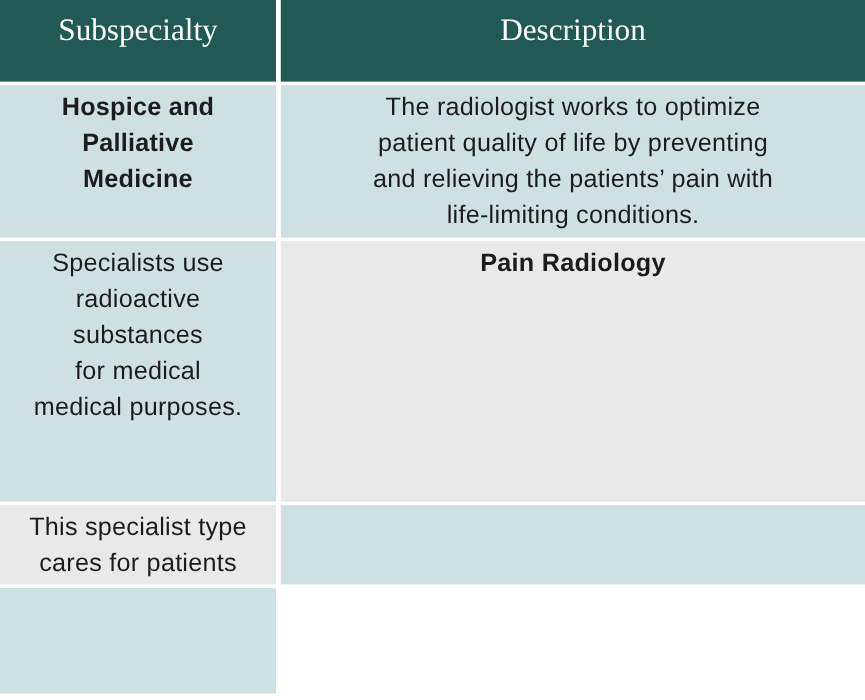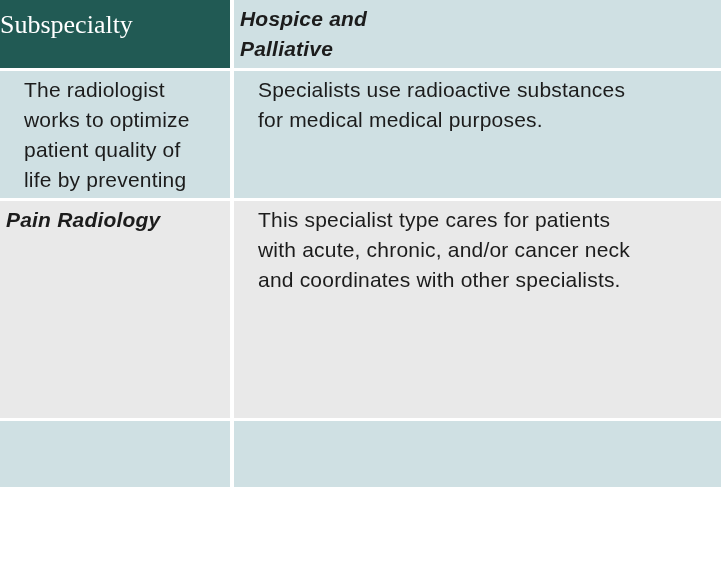--- a/index.html
+++ b/index.html
@@ -16,21 +16,21 @@
   .table {
     display: grid;
     grid-template-columns: 230px 487px;
     grid-template-rows: 68px 127px 217px 66px 88px 40px;
     column-gap: 4px;
     row-gap: 3px;
     width: 721px;
   }
   .cell {
     display: block;
-    text-align: left;
+    text-align: center;
     box-sizing: border-box;
     color: var(--body-text, #1c1c1c);
     white-space: pre-line;
     overflow: hidden;
   }
   .cell.head {
     background: var(--header-bg, #215A54);
     color: var(--header-text, #ffffff);
     font-family: "Liberation Serif", "DejaVu Serif", serif;
     font-size: 26px;
@@ -39,38 +39,38 @@
     font-weight: 400;
   }
   .cell.blue { background: var(--row-alt1-bg, #CFE0E3); }
   .cell.gray { background: var(--row-alt2-bg, #E9E9E9); }
   .cell.name {
     font-size: 21px;
     line-height: 30px;
     font-weight: 600;
     letter-spacing: 0.2px;
     padding: 4px 6px;
-    font-style: italic;
   }
   .cell.desc {
     font-size: 21px;
     line-height: 30px;
     font-weight: 400;
     letter-spacing: 0.2px;
     padding: 4px 24px;
   }
   .cell.sliver { padding: 0; }
 </style>
 </head>
 <body>
 
 <div class="table-wrap">
   <div class="table">
 
     <div class="cell head">Subspecialty</div>
+    <div class="cell head">Description</div>
 
     <div class="cell name blue">Hospice and
 Palliative
 Medicine</div>
     <div class="cell desc blue">The radiologist works to optimize
 patient quality of life by preventing
 and relieving the patients’ pain with
 life-limiting conditions.</div>
 
 

